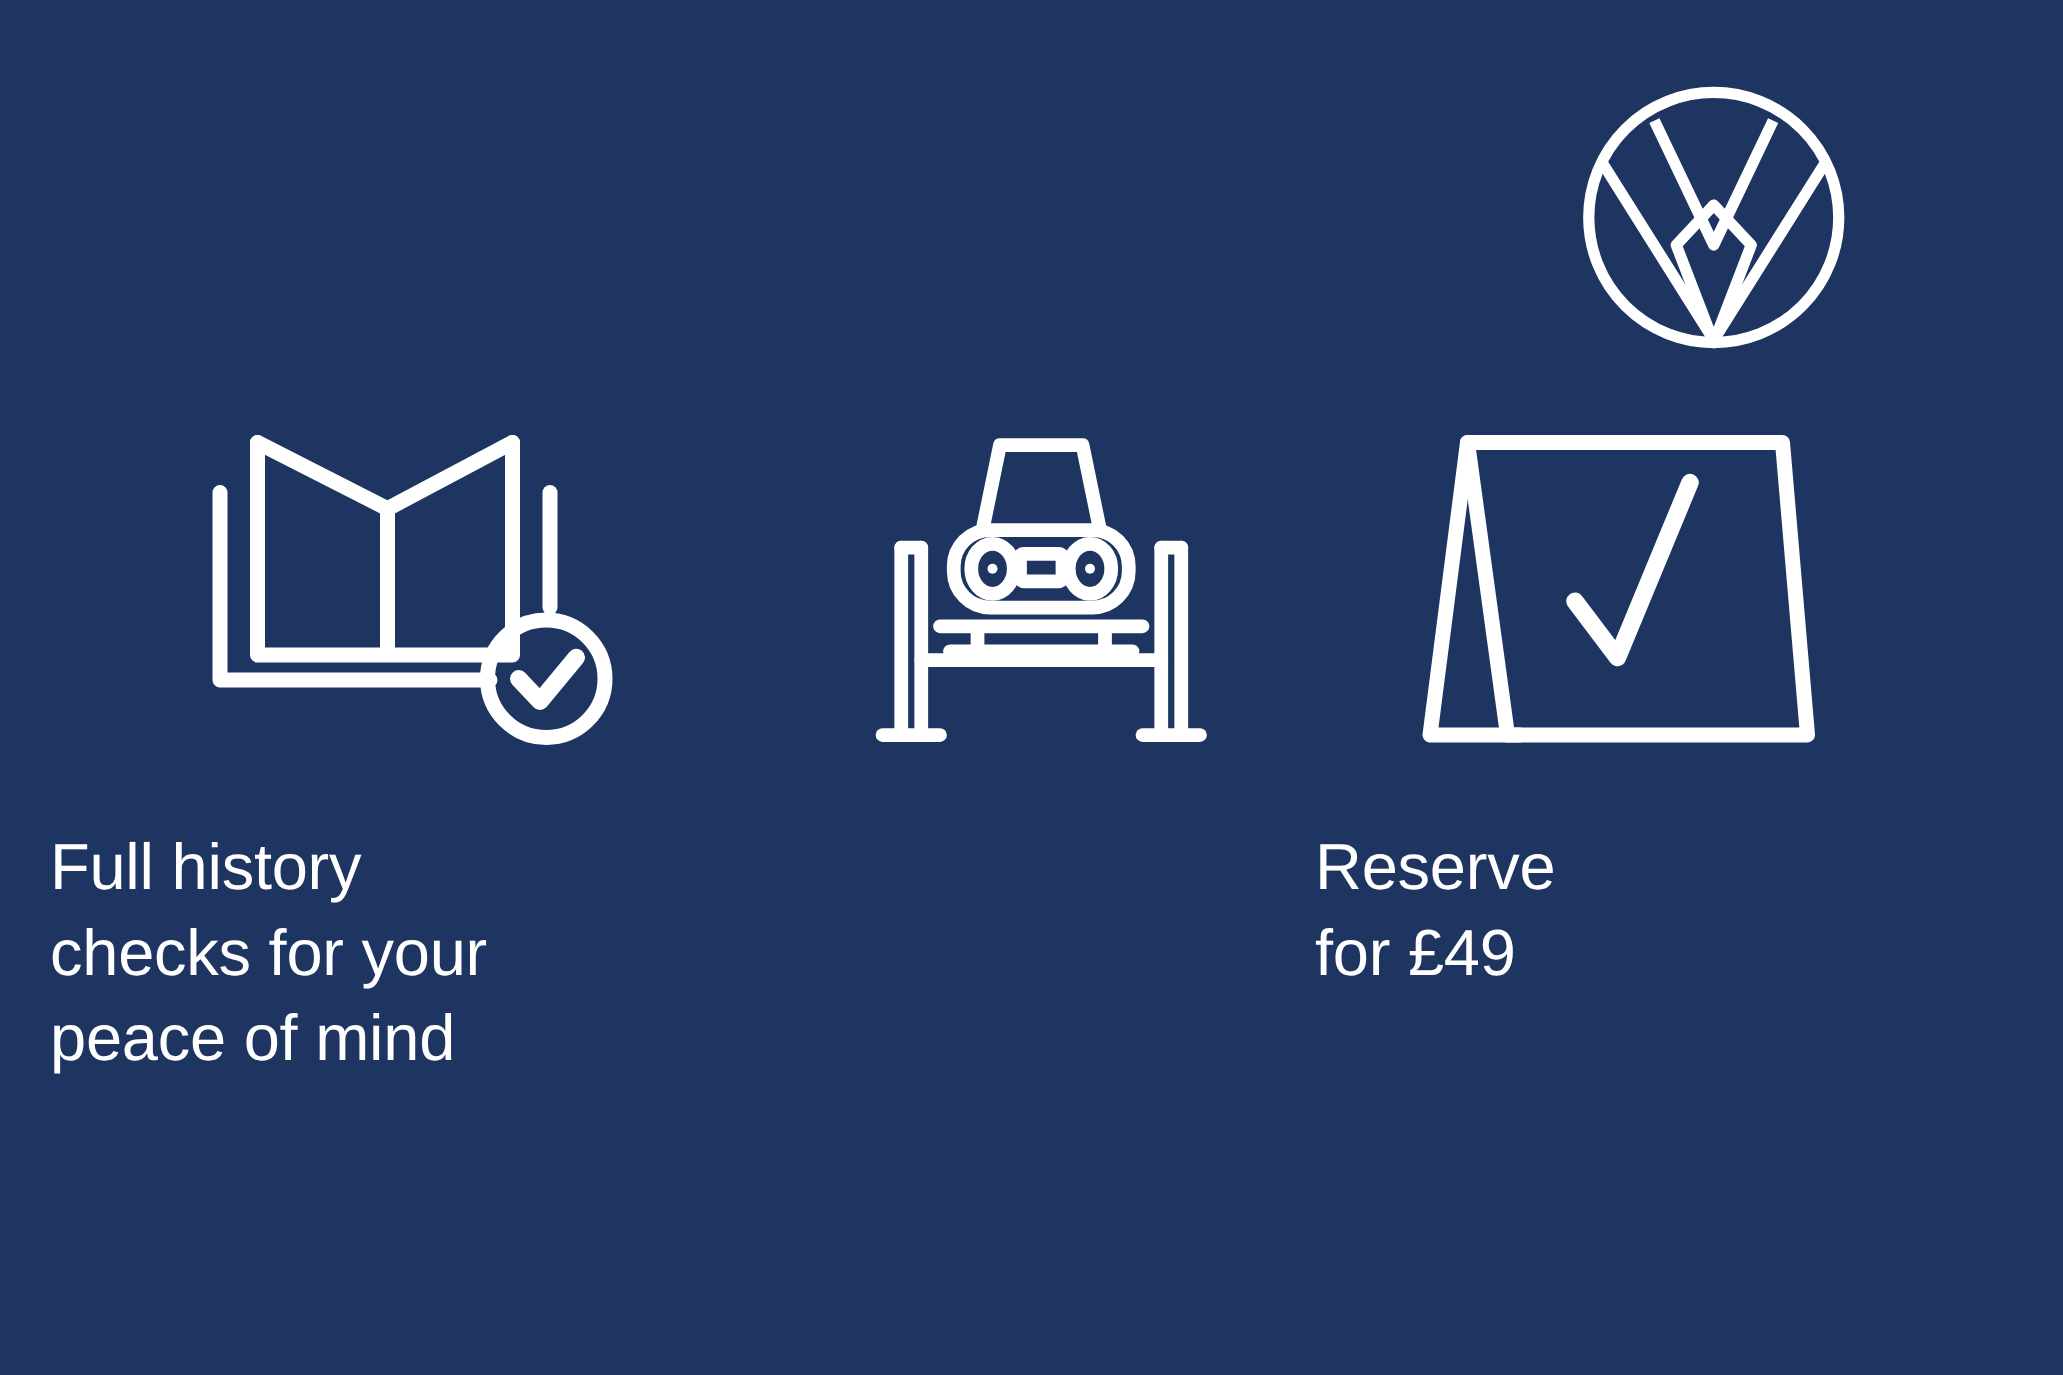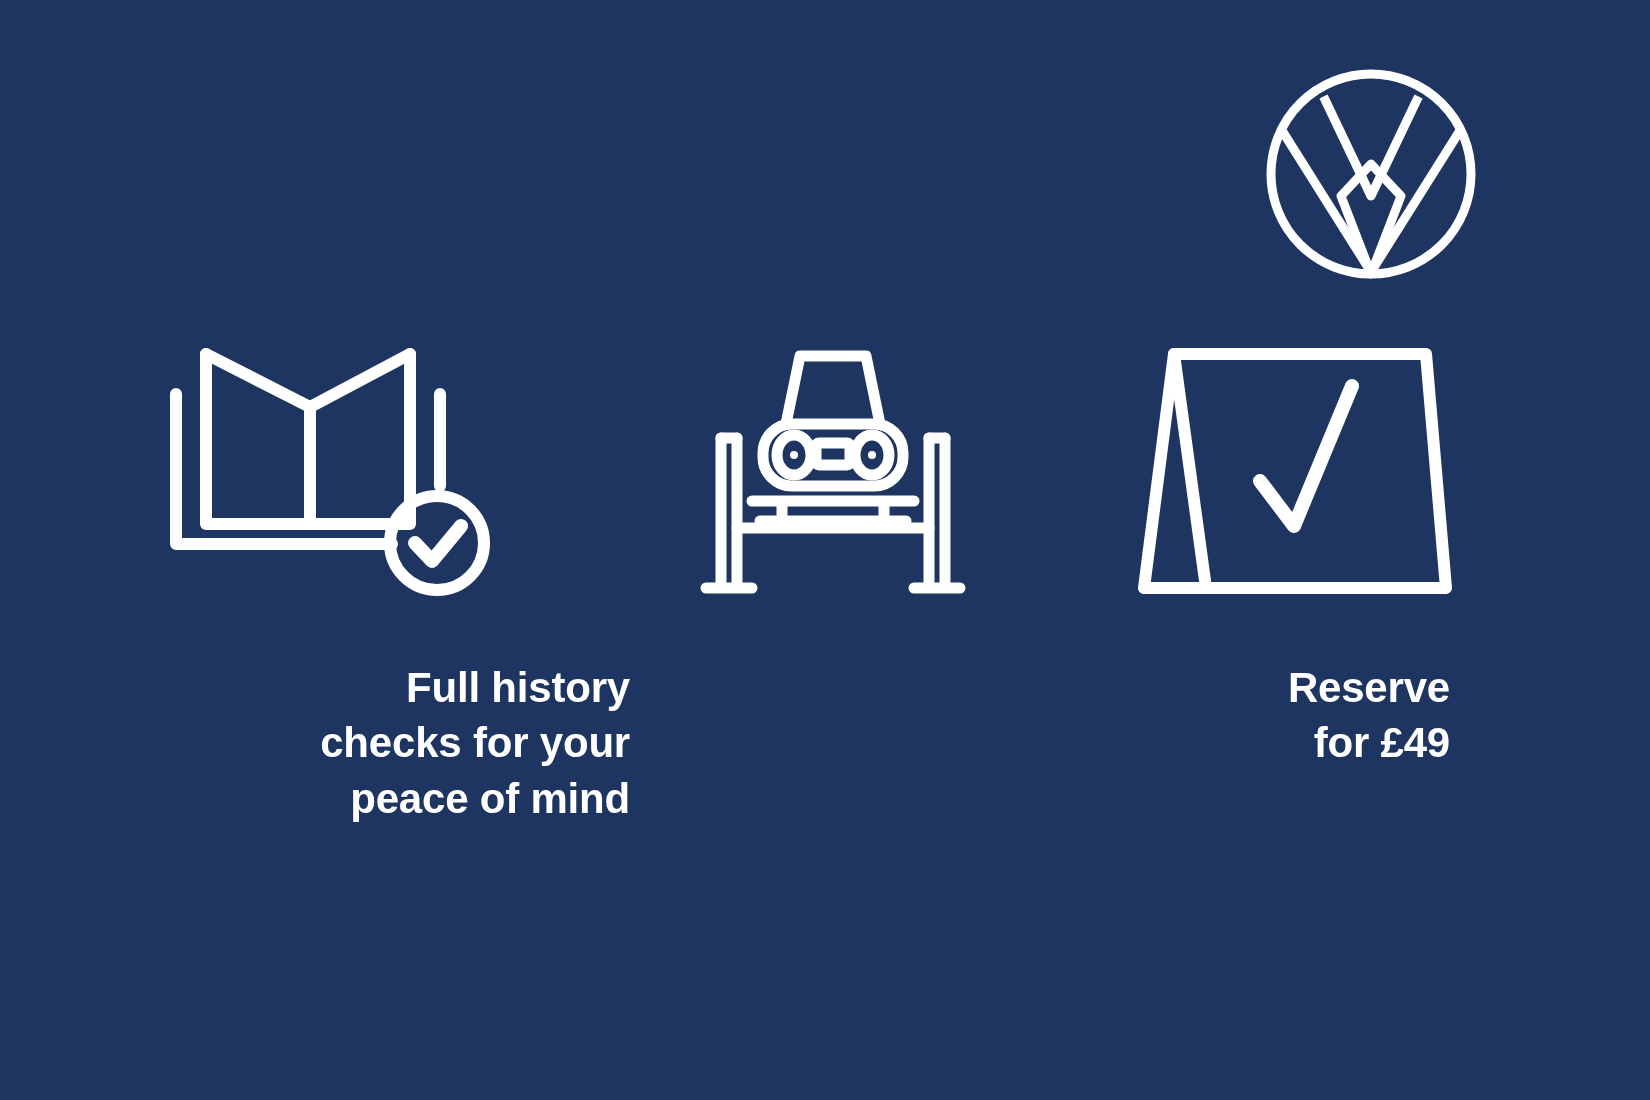--- a/index.html
+++ b/index.html
@@ -39,30 +39,30 @@
   #icon-slot-1 { left: 160px;  width: 340px; }
   #icon-slot-2 { left: 690px;  width: 286px; }
   #icon-slot-3 { left: 1130px; width: 330px; }
   .icon-slot svg { display: block; width: 100%; height: 100%; }
 
   
   .caption {
     position: absolute;
     top: 660px;
     color: #ffffff;
-    font-size: 42px;
+    font-size: 52px;
     line-height: 1.32;
-    font-weight: 700;
-    text-align: right;
+    font-weight: 400;
+    text-align: left;
     letter-spacing: -0.2px;
     white-space: pre-line;
   }
   #caption-1 { left: 40px;   width: 590px; }
   #caption-2 { left: 620px;  width: 420px; }
-  #caption-3 { left: 1030px; width: 420px; }
+  #caption-3 { left: 1052px; width: 420px; }
 </style>
 </head>
 <body>
 
 <div id="banner" style="background: rgb(29, 53, 96);">
 
   <div id="vw-logo">
     <svg viewBox="0 0 212 212" xmlns="http://www.w3.org/2000/svg" fill="none" stroke="#ffffff" stroke-width="9" stroke-linejoin="round" stroke-linecap="butt">
       <circle cx="106" cy="106" r="100"></circle>
       <path d="M106 206

